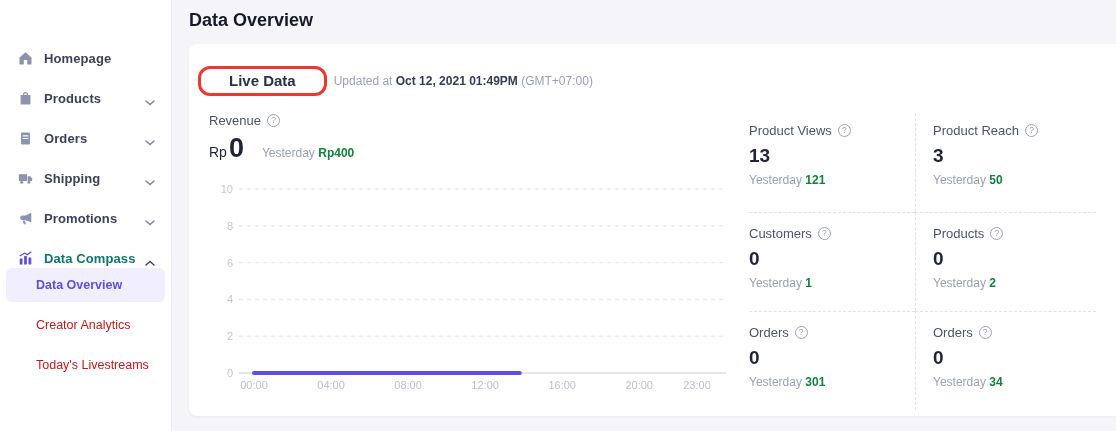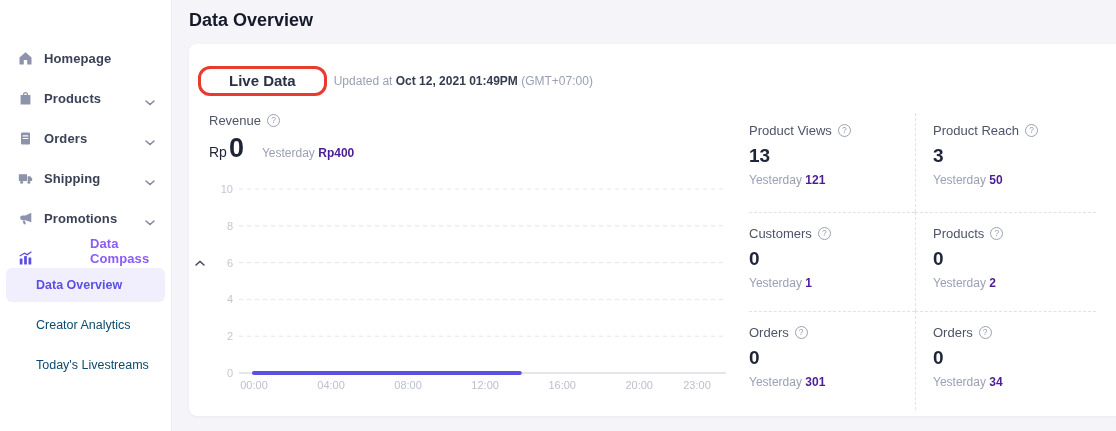--- a/index.html
+++ b/index.html
@@ -9,25 +9,25 @@
 
   
   .sidebar { width:172px; min-width:172px; background:#ffffff;
     border-right:1px solid #ebecf2; padding-top:26px; }
   .nav-item { display:flex; align-items:flex-end; height:40px;
     padding:0 16px 0 18px; cursor:pointer; color:#3b4257; }
   .nav-item .ic { width:15px; height:15px; margin-right:11px; color:#8d93ab;
     display:flex; align-items:center; justify-content:center; flex:none; }
   .nav-item .lbl { flex:1; font-size:13px; font-weight:700; letter-spacing:.1px; }
   .nav-item .chev { color:#7d8499; display:flex; }
-  .nav-item.active { color:#8b5cf6;gap:46px; }
+  .nav-item.active { color:#0f766e; }
   .nav-item.active .ic { color:#5b50e0; }
   .nav-item.active .chev { color:#3b4257; transform:rotate(180deg); }
   .sub-item { display:flex; align-items:center; height:34px; margin:2px 6px;
-    padding-left:30px; font-size:12.5px; color:#0c4a6e; border-radius:6px; cursor:pointer; }
+    padding-left:30px; font-size:12.5px; color:#b91c1c; border-radius:6px; cursor:pointer; }
   .sub-item.active { background:#f1effd; color:#5b50e0; font-weight:700; }
   .sub-item + .sub-item { margin-top:6px; }
 
   
   .main { flex:1; padding:10px 0 0 17px; }
   .page-title { font-size:18px; font-weight:700; color:#15192a; margin-bottom:13px; }
   .card { background:#ffffff; border-radius:8px 0 0 8px; height:372px;
     padding:22px 20px; box-shadow:0 1px 3px rgba(20,24,40,.05); }
 
   .live-row { display:flex; align-items:center; margin-bottom:17px; }
@@ -41,21 +41,21 @@
   .chart-section { width:517px; min-width:517px; }
   .metric-label { display:flex; align-items:center; gap:6px; font-size:13px;
     color:#4d5468; margin-bottom:5px; }
   .qicon { width:13px; height:13px; border:1px solid #9ba1b3; border-radius:50%;
     color:#9ba1b3; font-size:8.5px; line-height:1; display:inline-flex;
     align-items:center; justify-content:center; cursor:pointer; }
   .rev-row { display:flex; align-items:baseline; }
   .rev-cur { font-size:14px; font-weight:400; color:#1e2335; }
   .rev-val { font-size:27px; font-weight:700; color:#1e2335; margin-left:2px; }
   .yesterday { font-size:12px; color:#9aa1b4; }
-  .yesterday b { color:#4c1d95; }
+  .yesterday b { color:#15803d; }
   .rev-row .yesterday { margin-left:18px; }
   .chart-svg { margin-top:17px; display:block; }
   .chart-svg text { font-family:"Liberation Sans", sans-serif; }
 
   .stats-section { flex:1; margin-left:23px; display:grid;
     grid-template-columns:166px 1fr; grid-auto-rows:99px; }
   .stat-cell { padding-top:13px; }
   .stat-cell.r1 { padding-top:10px; }
   .stat-cell.c2 { border-left:1px dashed #e0e2ea; padding-left:17px; }
   .stat-cell.hr { border-top:1px dashed #e0e2ea; }

